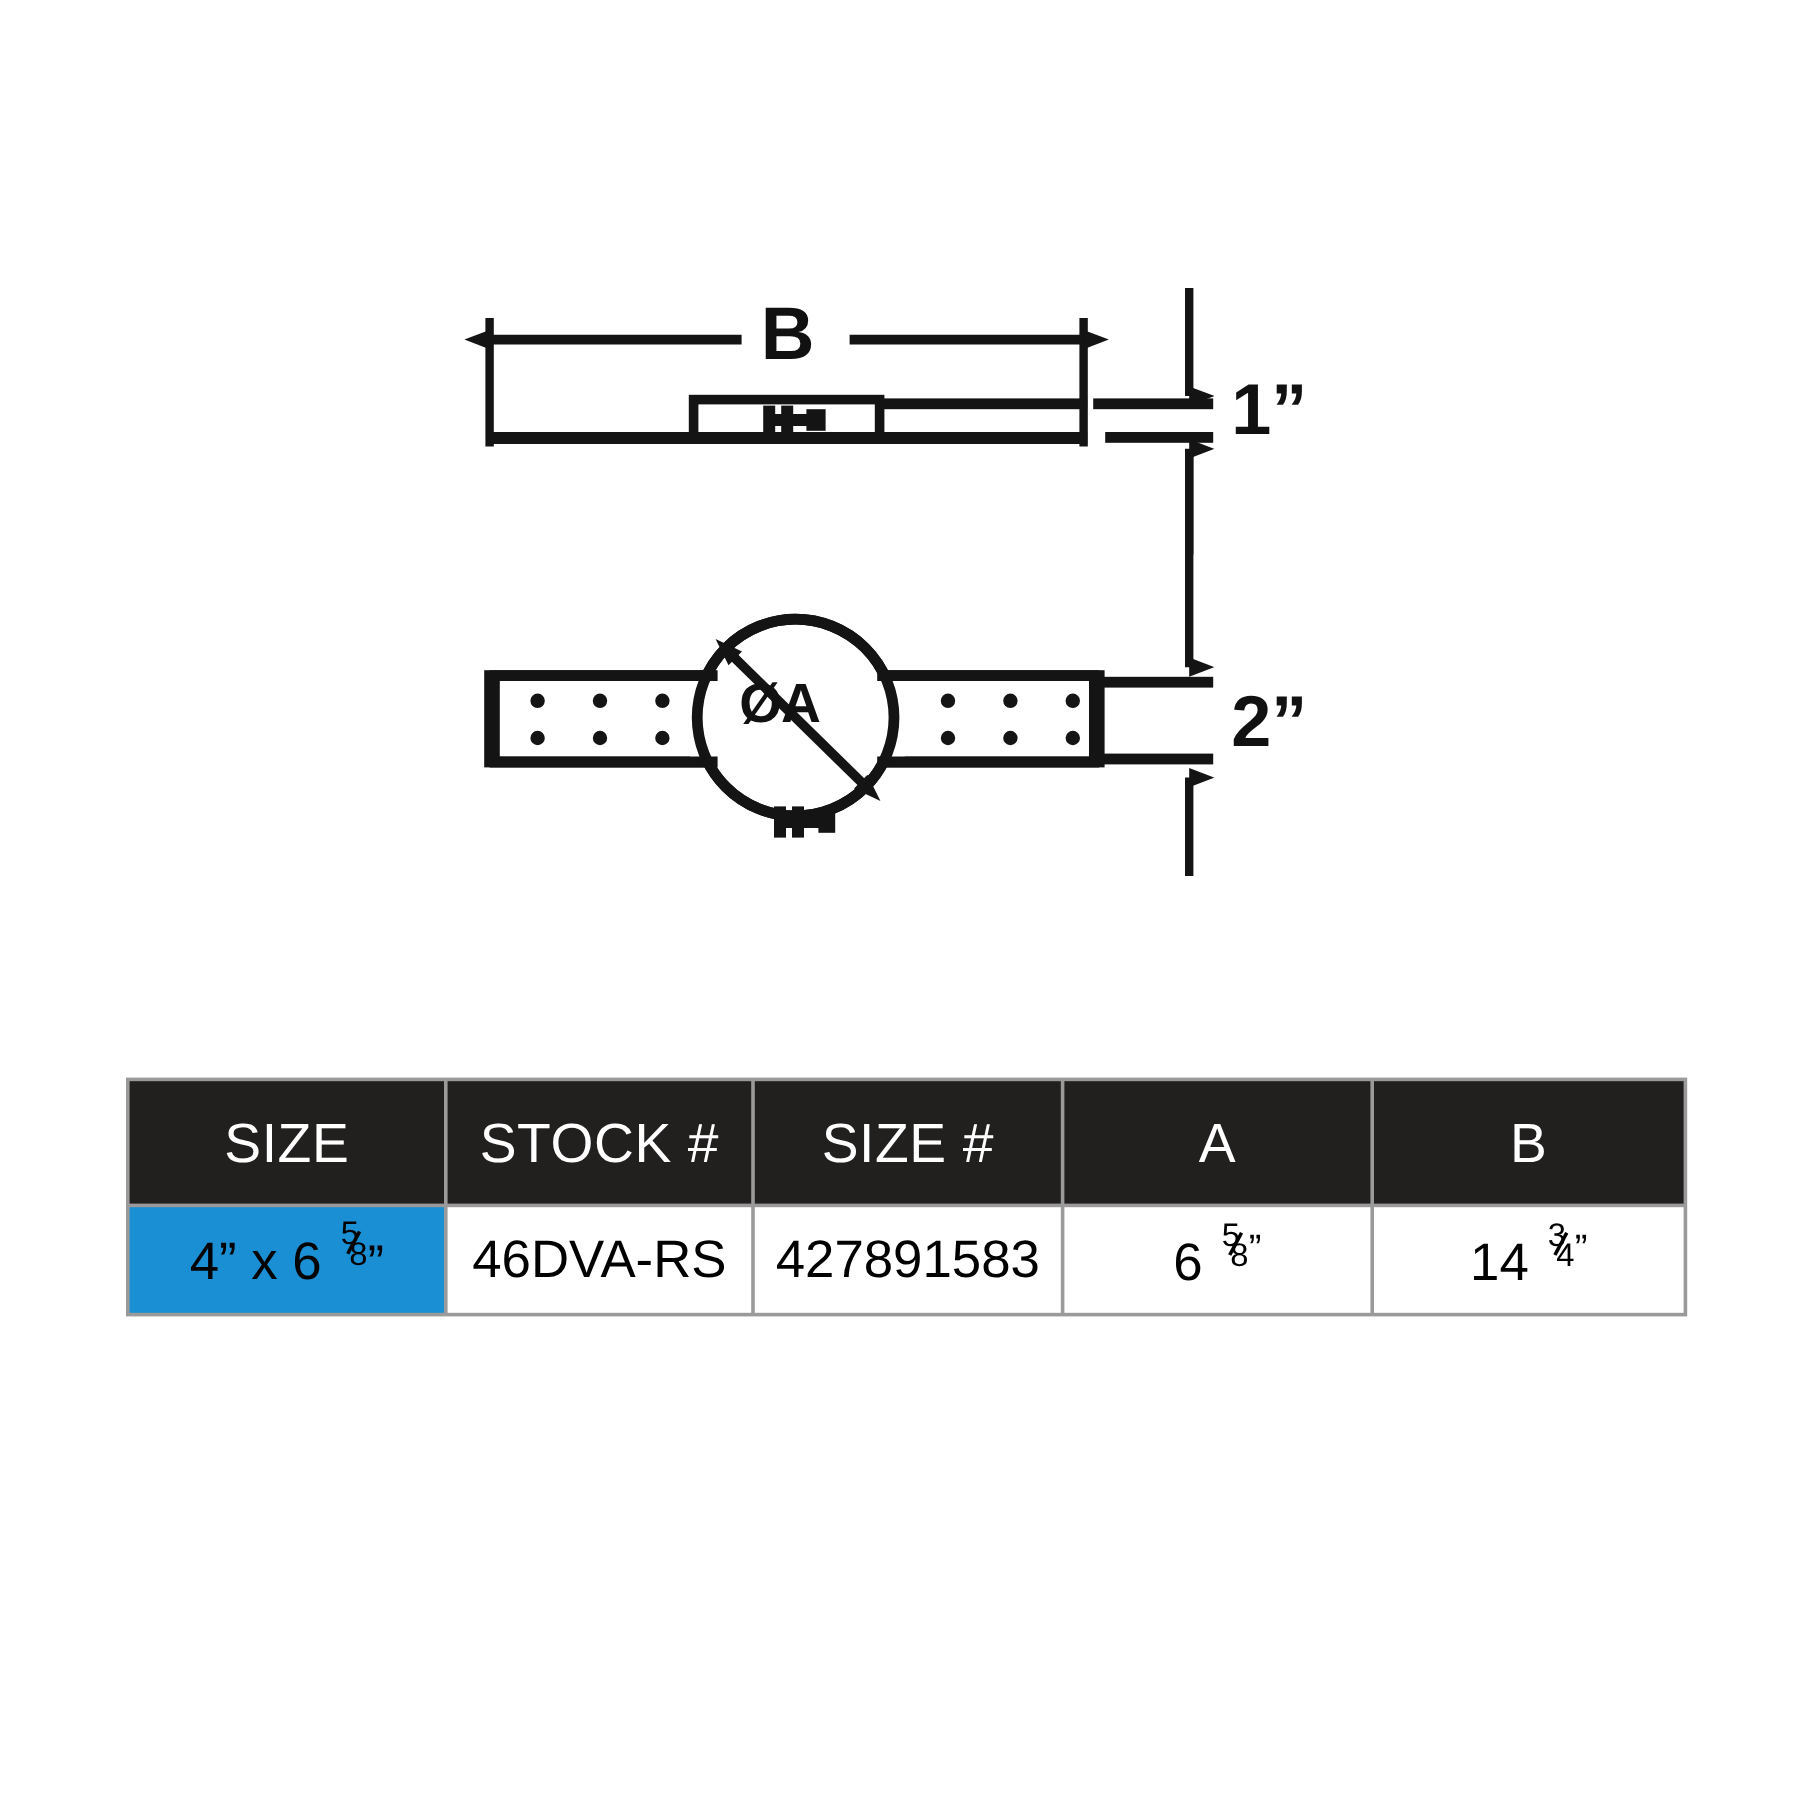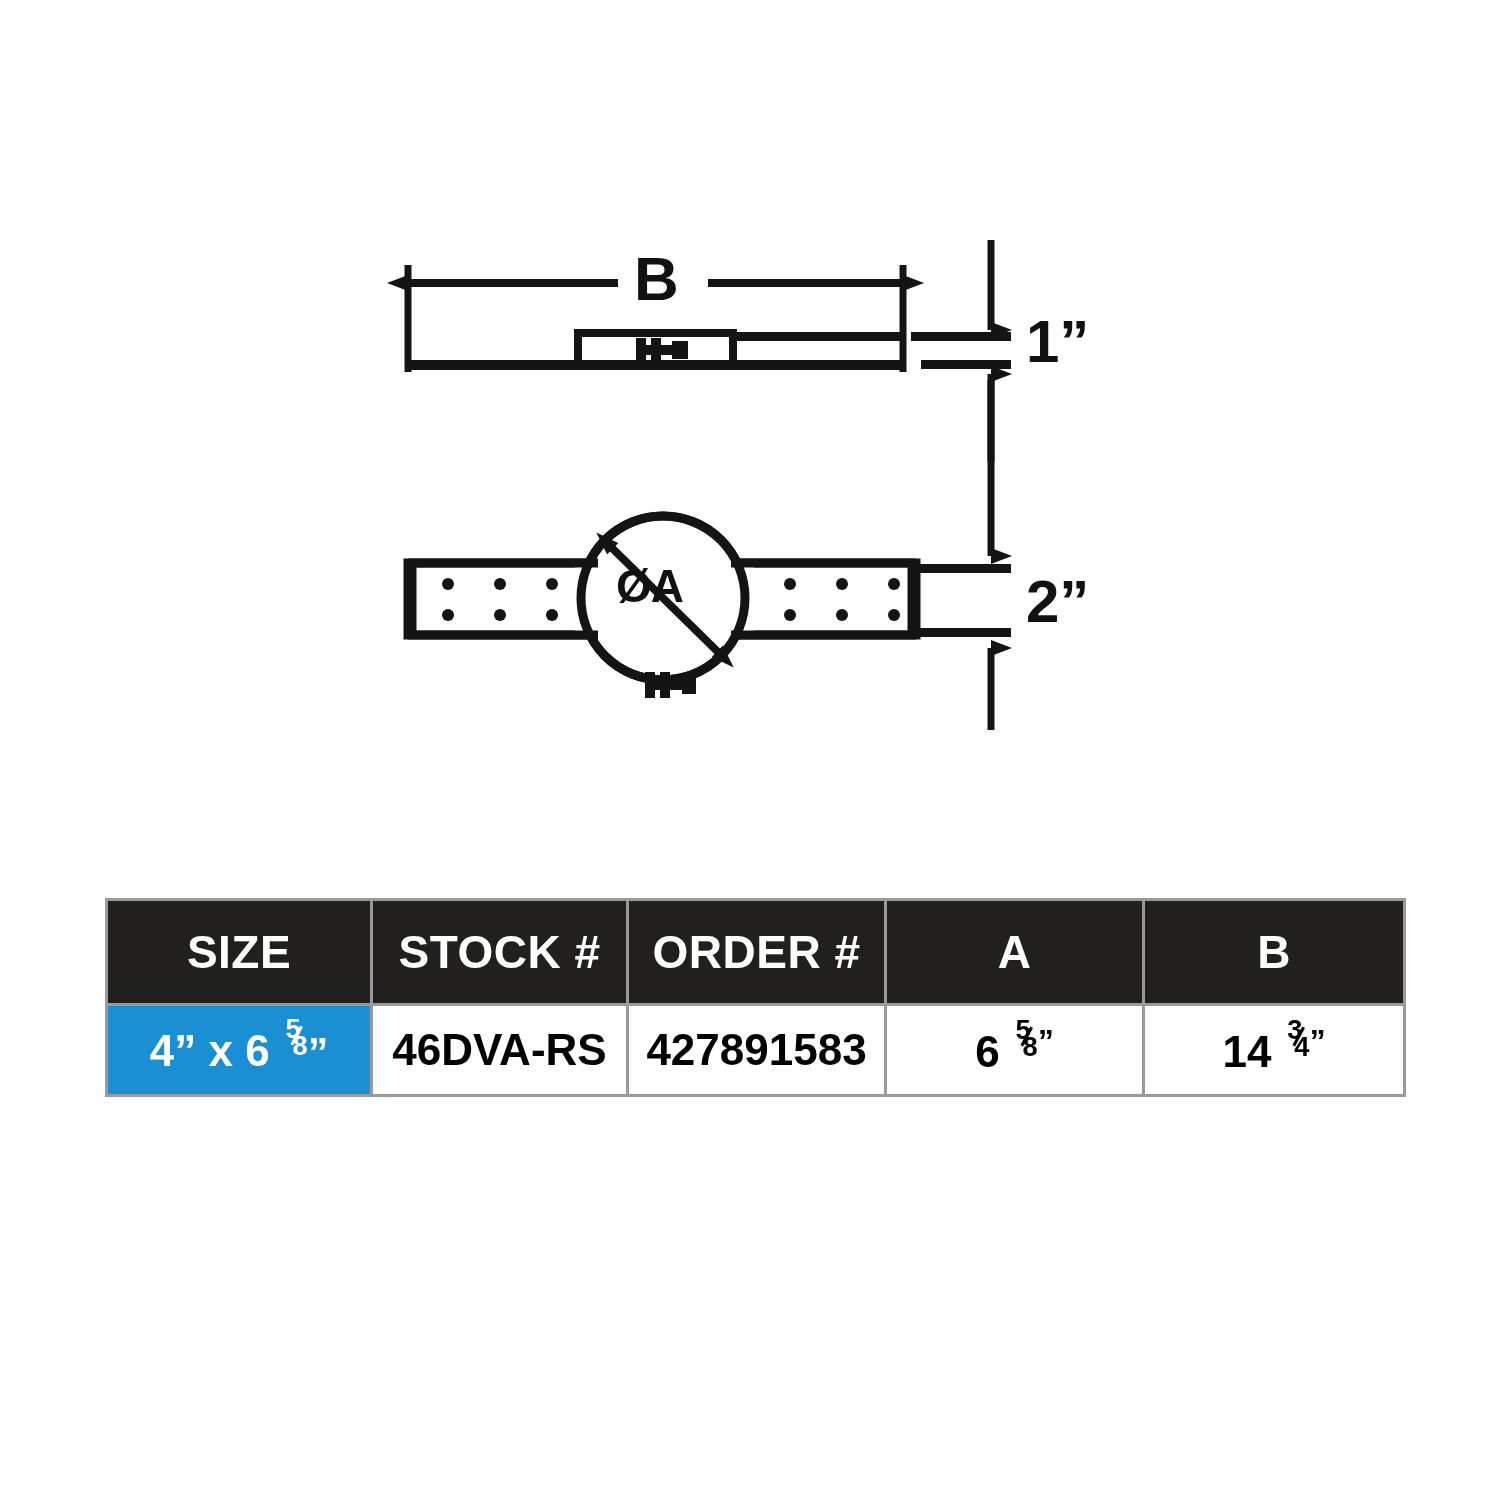--- a/index.html
+++ b/index.html
@@ -81,36 +81,36 @@
     table-layout: fixed;
     background: #9a9a9a;
   }
   table.spec-table th,
   table.spec-table td {
     padding: 0;
     margin: 1px;
     text-align: center;
     vertical-align: middle;
     font-family: "Liberation Sans", sans-serif;
-    font-weight: 700;
+    font-weight: 400;
   }
   thead th {
     background: #221f1f;
     color: #ffffff;
     height: 102px;
     font-size: 46px;
     letter-spacing: 0.5px;
   }
   tbody td {
     height: 88px;
     font-size: 44px;
     color: #000000;
   }
   td.size-cell {
-    color: #ffffff;
+    color: #000000;
   }
   .frac {
     display: inline-block;
     position: relative;
     vertical-align: baseline;
     font-size: 0.62em;
     line-height: 1;
     width: 0.82em;
     height: 1.55em;
     margin: 0 0.04em 0 0.10em;
@@ -278,21 +278,21 @@
         <col style="width:262px">
         <col style="width:253px">
         <col style="width:255px">
         <col style="width:255px">
         <col style="width:258px">
       </colgroup>
       <thead>
         <tr>
           <th>SIZE</th>
           <th>STOCK #</th>
-          <th>ORDER #</th>
+          <th>SIZE #</th>
           <th>A</th>
           <th>B</th>
         </tr>
       </thead>
       <tbody>
 
         <tr>
           <td class="size-cell" style="background:#1b8fd4">
             <span class="nowrap">
               <span>4” x 6 </span><span class="frac"><span class="num">5</span><span class="bar"></span><span class="den">8</span></span><span class="inch">”</span>

